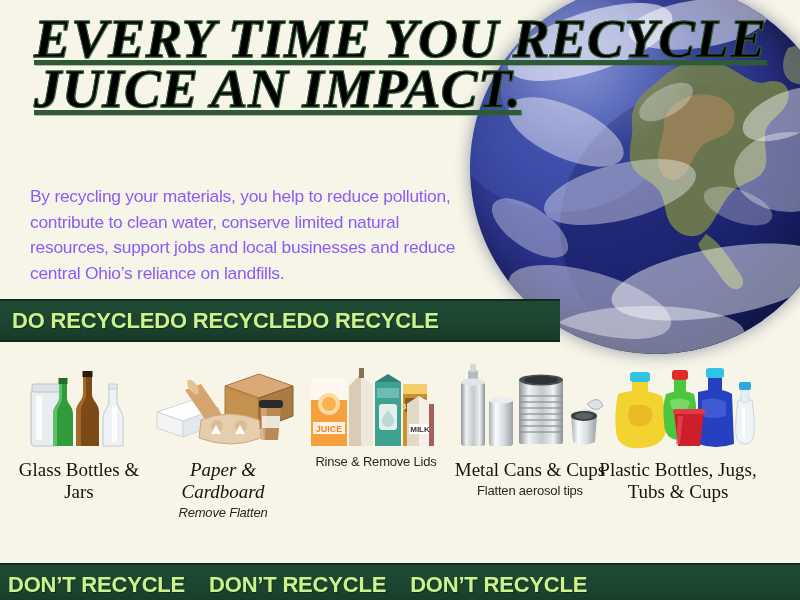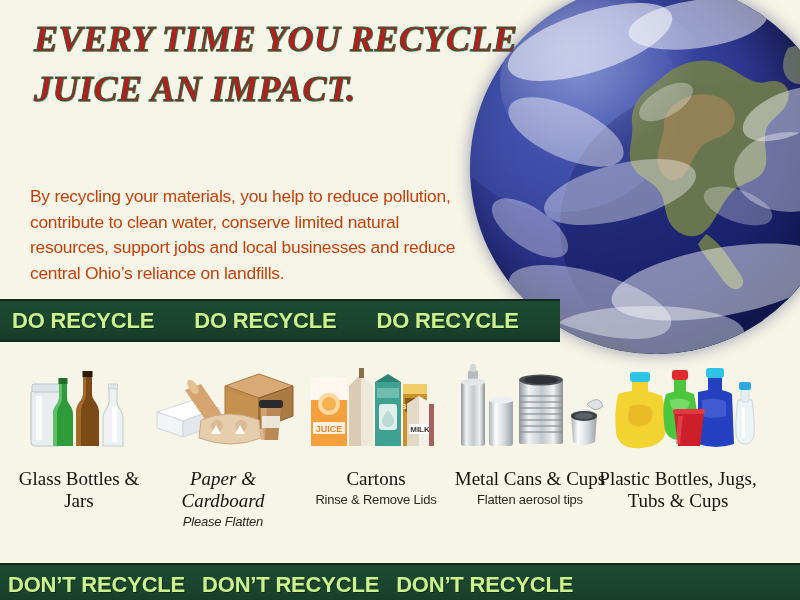--- a/index.html
+++ b/index.html
@@ -19,61 +19,62 @@
   }
   .earth svg{position:absolute;inset:0;width:100%;height:100%;}
   .earth .glare{position:absolute;left:8%;top:4%;width:56%;height:46%;border-radius:50%;
     background:radial-gradient(ellipse at 34% 30%, rgba(255,255,255,.30), rgba(255,255,255,0) 66%);}
 
   
   .headline{
     position:absolute;left:34px;top:14px;width:520px;
     font-family:"Liberation Serif",serif;
     font-style:italic;font-weight:700;
-    font-size:36px;line-height:50px;letter-spacing:.5px;
-    color:#b91c1c;
+    font-size:55px;line-height:50px;letter-spacing:.5px;
+    color:#000000;
     -webkit-text-stroke:1px #2f5a36;
     text-shadow:1px 1px 0 rgba(60,90,60,.35);
     margin:0;
+    text-decoration:underline;
   }
   .headline .l{display:block;white-space:nowrap;}
 
   
   .lede{
     position:absolute;left:30px;top:184px;width:452px;margin:0;
-    font-size:17.4px;line-height:25.5px;color:#c2410c;letter-spacing:-.25px;
+    font-size:17.4px;line-height:25.5px;color:#8b5cf6;letter-spacing:-.25px;
   }
 
   
   .banner{
     position:absolute;left:0;height:39px;
     background:linear-gradient(180deg,#1e4a33 0%,#1c452f 52%,#173b28 100%);
     border-top:2px solid #0e2b1d;border-bottom:2px solid #0e2b1d;
     display:flex;align-items:center;overflow:hidden;
     color:#ccf28e;
   }
   .banner-do{top:299px;width:560px;z-index:1;}
   .banner-dont{top:563px;width:800px;z-index:3;}
   .banner .chip{
     font-size:22px;font-weight:700;letter-spacing:-.2px;white-space:nowrap;
     color:#ccf28e;text-shadow:1px 1px 0 rgba(0,0,0,.35);
     line-height:1;
   }
-  .banner-do .chip{padding-right:40px;}
+  .banner-do .chip{}
   .banner-do .chip:first-child{padding-left:12px;}
-  .banner-dont .chip{padding-right:17px;}
+  .banner-dont .chip{padding-right:24px;}
   .banner-dont .chip:first-child{padding-left:8px;}
 
   
   .items{position:absolute;left:0;top:352px;width:800px;height:200px;}
   .item{position:absolute;text-align:center;}
   .art{position:relative;height:92px;margin:0 auto;}
   .cap{
     font-family:"Liberation Serif",serif;font-weight:400;
-    font-size:19px;line-height:22px;color:#16140f;margin-top:16px;
+    font-size:19px;line-height:22px;color:#16140f;margin-top:7px;
     white-space:pre-line;
   }
   .sub{font-size:13px;line-height:15px;color:#2a2723;margin-top:2px;letter-spacing:-.2px;}
 
   .i1{left:8px;top:8px;width:142px;}
   .i2{left:148px;top:8px;width:150px;font-style:italic;}
   .i3{left:300px;top:8px;width:152px;}
   .i4{left:452px;top:8px;width:156px;}
   .i5{left:582px;top:8px;width:192px;}
 
@@ -213,21 +214,21 @@
           <g>
             <path d="M112 46 h20 l-3 34 h-14 Z" fill="#b98a58"></path>
             <path d="M112 46 h6 l-2 34 h-4 Z" fill="#d6a97a" opacity=".8"></path>
             <rect x="110" y="40" width="24" height="8" rx="3" fill="#2b2b2b"></rect>
             <rect x="113" y="56" width="18" height="12" fill="#f2efe8" opacity=".9"></rect>
           </g>
         </svg>
       </div>
       <div class="cap">Paper &amp;
 Cardboard</div>
-      <div class="sub">Please Flatten</div>
+      <div class="sub">Remove Flatten</div>
     </div>
 
     <div class="item i3">
       <div class="art">
         <svg width="146" height="92" viewBox="0 0 146 92">
 
           <g>
             <rect x="8" y="18" width="36" height="68" fill="#f5a03c"></rect>
             <rect x="8" y="18" width="36" height="22" fill="#fdf7ef"></rect>
             <circle cx="26" cy="44" r="11" fill="#fcd9a0"></circle>
@@ -259,21 +260,20 @@
 
           <g>
             <path d="M104 44 l12 -8 l14 8 v42 h-26 Z" fill="#f6f1e6"></path>
             <path d="M104 44 l12 -8 v50 h-12 Z" fill="#e2d9c6"></path>
             <rect x="106" y="64" width="22" height="10" fill="#ffffff"></rect>
             <text x="117" y="72" font-family="Liberation Sans, sans-serif" font-size="8" font-weight="700" fill="#3a3228" text-anchor="middle">MILK</text>
             <rect x="126" y="44" width="5" height="42" fill="#8a2f2f" opacity=".75"></rect>
           </g>
         </svg>
       </div>
-      <div class="cap">Cartons</div>
       <div class="sub">Rinse &amp; Remove Lids</div>
     </div>
 
     <div class="item i4">
       <div class="art">
         <svg width="150" height="92" viewBox="0 0 150 92">
           <defs>
             <linearGradient id="steel" x1="0" y1="0" x2="1" y2="0">
               <stop offset="0%" stop-color="#8f959a"></stop>
               <stop offset="22%" stop-color="#f0f2f3"></stop>

